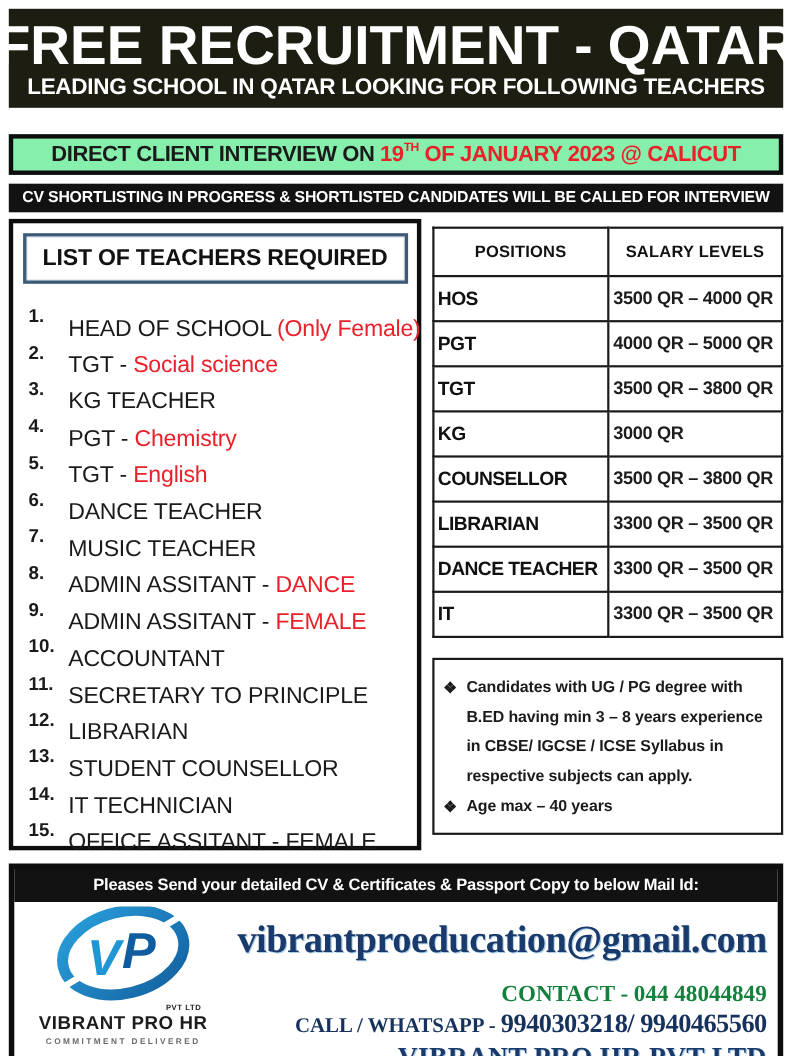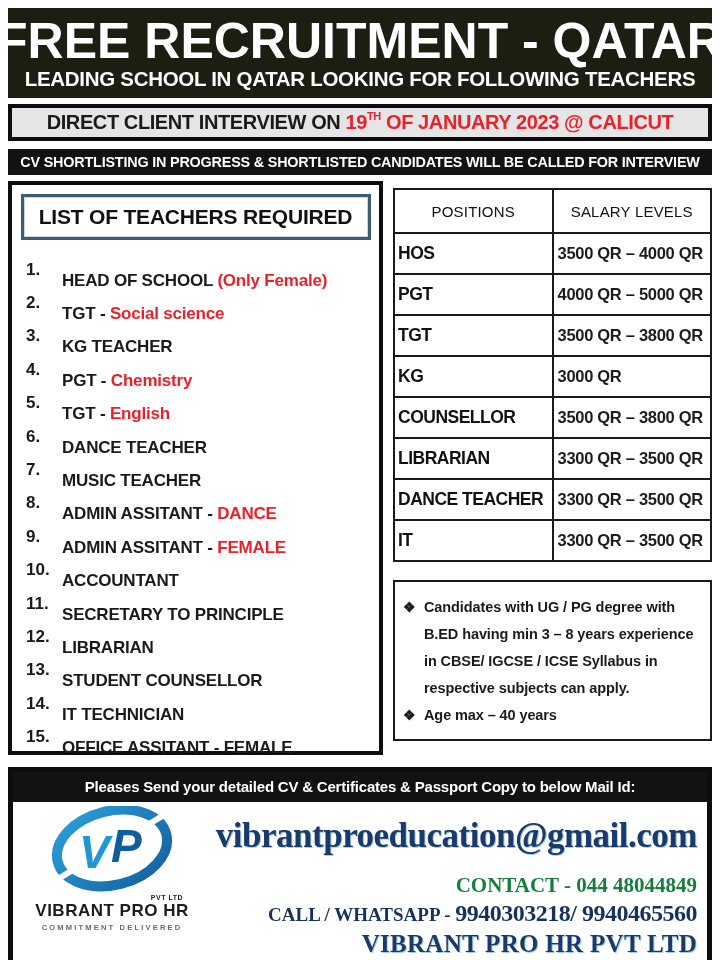--- a/index.html
+++ b/index.html
@@ -25,24 +25,24 @@
     color: #fff; font-size: 50px; font-weight: 700;
     letter-spacing: 0px; line-height: 1; white-space: nowrap;
   }
   .top-banner .subtitle {
     color: #fff; font-size: 20.5px; font-weight: 700;
     letter-spacing: -0.3px; line-height: 1.1; white-space: nowrap;
   }
 
   
   .interview-box {
-    margin-top: 6px;
+    margin-top: 24px;
     height: 37px;
     border: 4px solid #0d0d0d;
-    background: #e5e5e5;
+    background: #86efac;
     display: flex; align-items: center; justify-content: center;
     white-space: nowrap;
   }
   .interview-box .line {
     font-size: 20px; font-weight: 700; color: #1a1a1a; letter-spacing: -0.4px;
   }
   .interview-box .red { color: #e8212a; }
   .interview-box sup { font-size: 11px; font-weight: 700; vertical-align: top; line-height: 1; }
 
   
@@ -68,37 +68,37 @@
     width: 350px;
     border: 3px solid #3d5a78;
     padding: 8px 0;
     text-align: center;
     box-shadow: 0 0 0 1px #cfd6dd inset;
   }
   .title-box .t { font-size: 21px; font-weight: 700; color: #111; letter-spacing: -0.2px; }
   .list { margin: 13px 4px 0 10px; }
   .li { display: flex; align-items: center; height: 33.4px; }
   .li .num { width: 40px; flex: none; font-size: 17px; font-weight: 700; color: #1a1a1a; padding-left: 4px; }
-  .li .t { font-size: 17px; font-weight: 700; color: #1a1a1a; letter-spacing: -0.2px; white-space: nowrap; margin-top: 22px; }
+  .li .t { font-size: 21px; font-weight: 400; color: #1a1a1a; letter-spacing: -0.2px; white-space: nowrap; margin-top: 22px; }
   .li .red { color: #e8212a; }
 
   .right-panel { flex: 1; display: flex; flex-direction: column; }
   table.salary {
     margin-top: 7px;
     width: 100%;
     border-collapse: collapse;
     table-layout: fixed;
   }
   table.salary th, table.salary td {
     border: 2px solid #1a1a1a;
     background: #fff;
     overflow: hidden;
   }
   table.salary th {
-    height: 44px; font-size: 15px; font-weight: 400; color: #111;
+    height: 44px; font-size: 15px; font-weight: 700; color: #111;
     text-align: center; letter-spacing: 0.2px;
   }
   table.salary td { height: 41px; white-space: nowrap; }
   td.pos { width: 45%; font-size: 17.5px; font-weight: 700; color: #111; padding-left: 3px; letter-spacing: -0.5px; }
   td.sal { font-size: 16.5px; font-weight: 700; color: #1c1c1c; padding-left: 4px; letter-spacing: -0.3px; }
 
   .notes-box {
     margin-top: 18px;
     border: 2px solid #1a1a1a;
     background: #fff;

